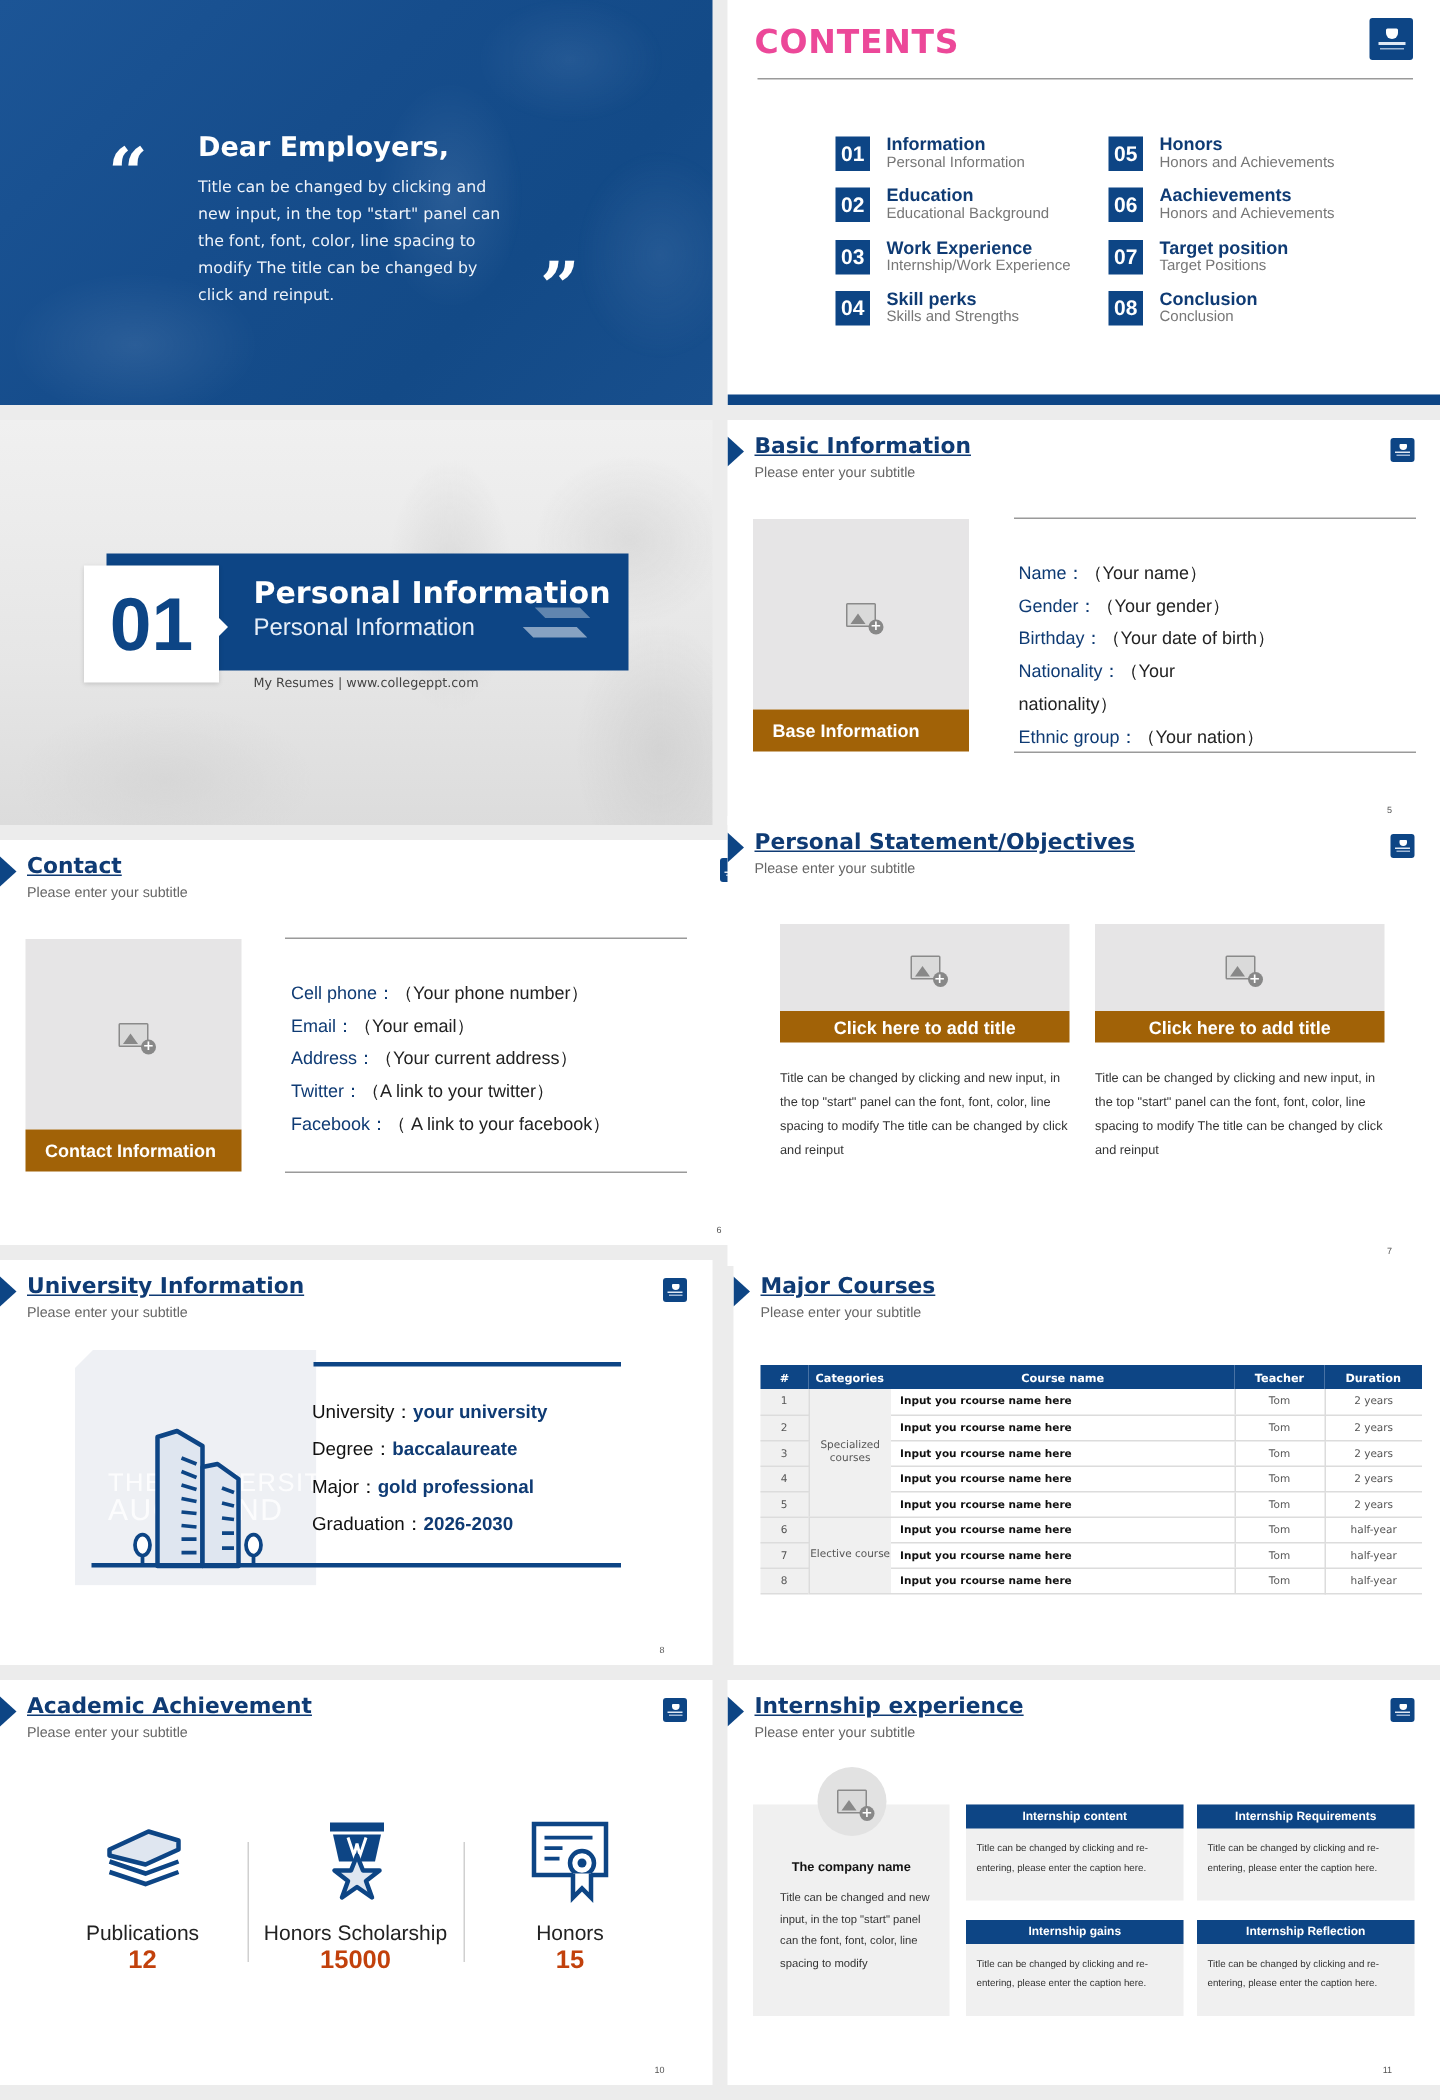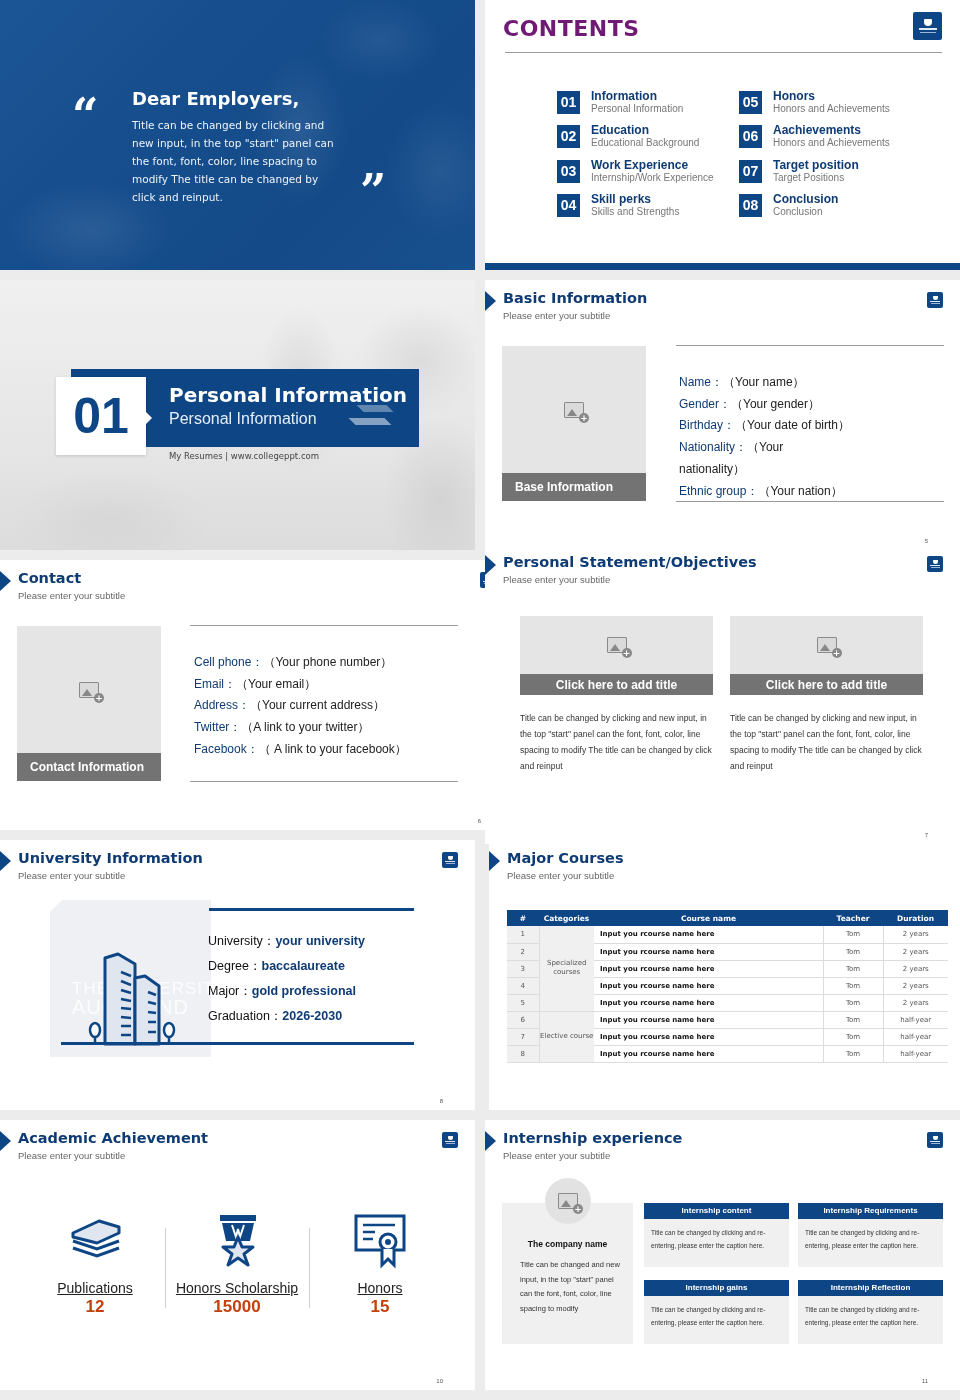--- a/index.html
+++ b/index.html
@@ -26,21 +26,21 @@
       radial-gradient(ellipse 70px 110px at 300px 130px, #8aa9cf, transparent 70%),
       radial-gradient(ellipse 120px 70px at 90px 230px, #8aa9cf, transparent 70%),
       radial-gradient(ellipse 80px 100px at 440px 170px, #6e95c4, transparent 70%);
   }
   #s1 .q-open { position: absolute; left: 72px; top: 92px; font: bold 46px/1 "DejaVu Serif", serif; color: #fff; }
   #s1 .q-close { position: absolute; left: 360px; top: 168px; font: bold 46px/1 "DejaVu Serif", serif; color: #fff; }
   #s1 .title { position: absolute; left: 132px; top: 88px; font: bold 18px "DejaVu Sans", sans-serif; color: #fff; }
   #s1 .body { position: absolute; left: 132px; top: 116px; width: 210px; font: 10.5px/18px "DejaVu Sans", sans-serif; color: #eef3fa; }
 
   
-  #s2 .h { position: absolute; left: 18px; top: 16px; font: bold 22px "DejaVu Sans", sans-serif; color: #701a75; letter-spacing: .5px; }
+  #s2 .h { position: absolute; left: 18px; top: 16px; font: bold 22px "DejaVu Sans", sans-serif; color: #ec4899; letter-spacing: .5px; }
   #s2 .rule { position: absolute; left: 20px; right: 18px; top: 52px; height: 1px; background: #9a9a9a; }
   #s2 .bottom-bar { position: absolute; left: 0; right: 0; bottom: 0; height: 7px; background: #0d4585; }
   .logo { position: absolute; width: 29px; height: 28px; background: #0d4585; border-radius: 2px; display: flex; flex-direction: column; align-items: center; justify-content: center; }
   .logo .crest { width: 8px; height: 7px; background: #fff; border-radius: 1px 1px 4px 4px; }
   .logo .ln { width: 18px; height: 2px; background: #dfe8f4; margin-top: 2px; }
   .logo .ln2 { width: 16px; height: 1px; background: #9fb7d6; margin-top: 2px; }
   .logo.sm { width: 16px; height: 16px; }
   .logo.sm .crest { width: 5px; height: 4px; }
   .logo.sm .ln { width: 10px; height: 1px; margin-top: 1px; }
   .logo.sm .ln2 { width: 9px; height: 1px; margin-top: 1px; }
@@ -62,30 +62,30 @@
   #s3 .band { position: absolute; left: 71px; top: 89px; width: 348px; height: 78px; background: #0d4585; }
   #s3 .numbox { position: absolute; left: 56px; top: 97px; width: 90px; height: 78px; background: #fff; box-shadow: 0 1px 3px rgba(0,0,0,.15); display: flex; align-items: center; justify-content: center; font: bold 50px "Liberation Sans", sans-serif; color: #0d4585; }
   #s3 .numbox::after { content: ""; position: absolute; right: -6px; top: 35px; border: 6px solid transparent; border-left-color: #fff; border-right: none; }
   #s3 .t1 { position: absolute; left: 169px; top: 103px; font: bold 20px "DejaVu Sans", sans-serif; color: #fff; }
   #s3 .t2 { position: absolute; left: 169px; top: 130px; font: 16px "Liberation Sans", sans-serif; color: #e6eef8; }
   #s3 .stripe { position: absolute; height: 7px; background: rgba(255,255,255,.35); transform: skewX(45deg); }
   #s3 .foot { position: absolute; left: 169px; top: 171px; font: 8.5px "DejaVu Sans", sans-serif; color: #444; }
 
   
   .hdr-arrow { position: absolute; left: 0; top: 11px; width: 0; height: 0; border-top: 10px solid transparent; border-bottom: 10px solid transparent; border-left: 11px solid #0d4585; }
-  .hdr-title { position: absolute; left: 18px; top: 10px; font: bold 14.5px "DejaVu Sans", sans-serif; color: #0f3b74; }
+  .hdr-title { position: absolute; left: 18px; top: 10px; font: bold 14.5px "DejaVu Sans", sans-serif; color: #0f3b74; text-decoration: underline; }
   .hdr-sub { position: absolute; left: 18px; top: 30px; font: 9.5px "Liberation Sans", sans-serif; color: #666; }
   .hdr-logo { right: 17px; top: 12px; }
   .pgno { position: absolute; right: 32px; bottom: 6px; font: 6px "Liberation Sans", sans-serif; color: #555; }
 
   .ph { position: absolute; background: #e6e5e6; display: flex; align-items: center; justify-content: center; }
   .img-icon { position: relative; width: 20px; height: 16px; border: 1.5px solid #8a8a8a; border-radius: 1px; background: #dadada; }
   .img-icon::before { content: ""; position: absolute; left: 2px; bottom: 1px; width: 0; height: 0; border-left: 5px solid transparent; border-right: 5px solid transparent; border-bottom: 7px solid #888; }
   .img-icon::after { content: "+"; position: absolute; right: -6px; bottom: -6px; width: 10px; height: 10px; border-radius: 50%; background: #888; color: #fff; font: bold 9px/10px "DejaVu Sans", sans-serif; text-align: center; }
-  .cap { position: absolute; background: #737373; color: #fff; font: bold 12px "Liberation Sans", sans-serif; display: flex; align-items: center; }
+  .cap { position: absolute; background: #a16207; color: #fff; font: bold 12px "Liberation Sans", sans-serif; display: flex; align-items: center; }
 
   .kv { position: absolute; font: 12px/21.7px "Liberation Sans", sans-serif; color: #222; }
   .kv .k { color: #0f3b74; }
   .hr { position: absolute; height: 1px; background: #9a9a9a; }
 
   
   .stmt-body { position: absolute; font: 8.5px/16px "Liberation Sans", sans-serif; color: #333; width: 195px; }
 
   
   #s7 .panel { position: absolute; left: 50px; top: 60px; width: 161px; height: 157px; background: #eef0f4; clip-path: polygon(12px 0, 100% 0, 100% 100%, 0 100%, 0 12px); }
@@ -101,21 +101,21 @@
   #s8 th { background: #0d4585; color: #fff; font: bold 7.5px "DejaVu Sans", sans-serif; height: 16px; }
   #s8 td { height: 17px; border-bottom: 1px solid #dcdcdc; text-align: center; color: #555; }
   #s8 td.idx { background: #f0f0f0; width: 32px; border-right: 1px solid #dcdcdc; }
   #s8 td.cat { background: #f0f0f0; width: 55px; line-height: 9px; }
   #s8 td.cn { text-align: left; padding-left: 6px; font-weight: bold; color: #111; }
   #s8 td.tch { width: 60px; border-left: 1px solid #dcdcdc; border-right: 1px solid #dcdcdc; }
   #s8 td.dur { width: 65px; }
 
   
   .ach { position: absolute; text-align: center; width: 150px; }
-  .ach .lbl { font: 14px "Liberation Sans", sans-serif; color: #222; text-decoration: underline; }
+  .ach .lbl { font: 14px "Liberation Sans", sans-serif; color: #222; }
   .ach .val { font: bold 17px "Liberation Sans", sans-serif; color: #c2410c; margin-top: 1px; }
   .vsep { position: absolute; width: 1px; height: 80px; top: 108px; background: #d0d0d0; }
 
   
   #s10 .left { position: absolute; left: 17px; top: 83px; width: 131px; height: 141px; background: #f0f0f0; }
   #s10 .circ { position: absolute; left: 60px; top: 58px; width: 46px; height: 46px; border-radius: 50%; background: #e2e2e2; display: flex; align-items: center; justify-content: center; }
   #s10 .cname { position: absolute; left: 17px; top: 119px; width: 131px; text-align: center; font: bold 8.5px "Liberation Sans", sans-serif; color: #111; }
   #s10 .cdesc { position: absolute; left: 35px; top: 138px; width: 105px; font: 7.5px/14.5px "Liberation Sans", sans-serif; color: #333; }
   .ibox { position: absolute; width: 145px; height: 64px; background: #f0f0f0; }
   .ibox .ih { height: 16px; background: #0d4585; color: #fff; font: bold 8px/16px "Liberation Sans", sans-serif; text-align: center; }

